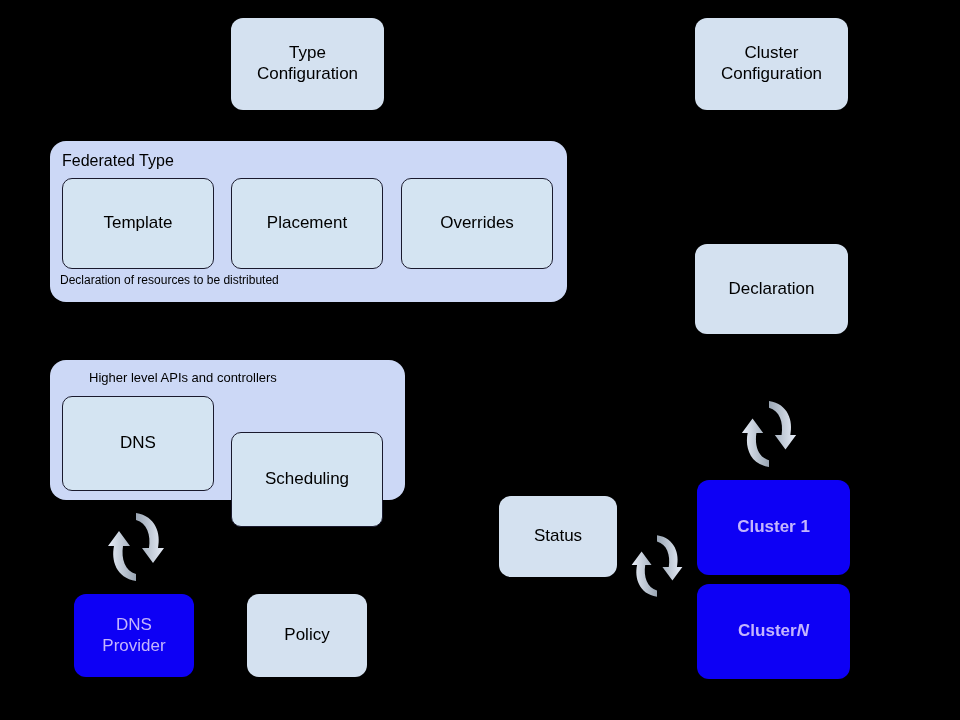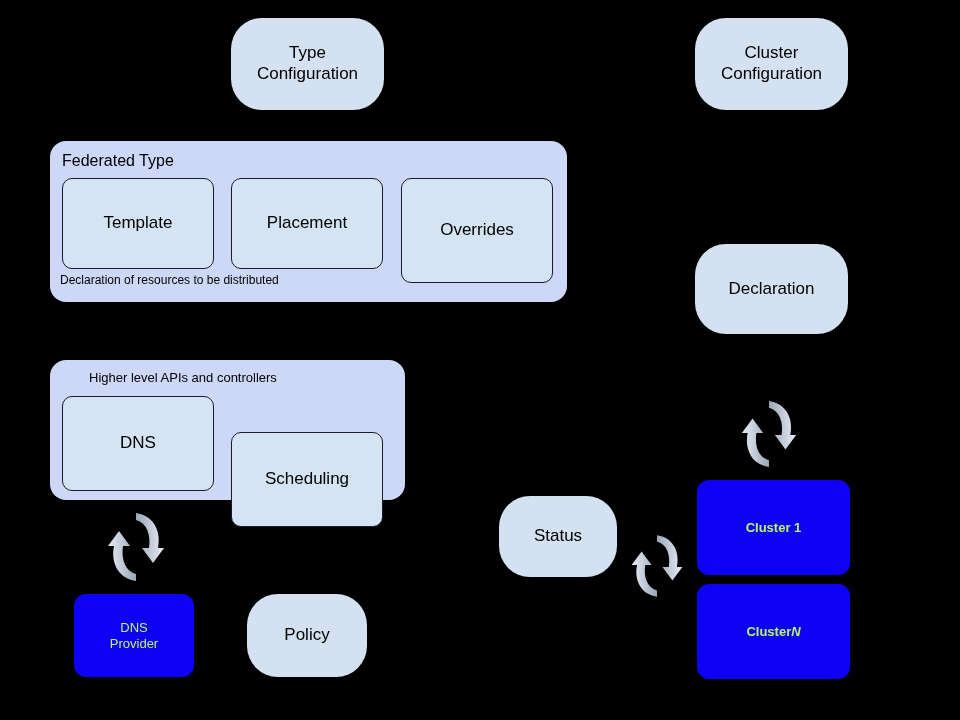--- a/index.html
+++ b/index.html
@@ -27,37 +27,36 @@
     border-radius: 12px;
     line-height: 1.22;
     white-space: pre-line;
   }
 
   
   .card {
     background: #d4e1f0;
     color: #000000;
     font-size: 17px;
-    border-radius: 31px;
   }
 
   
   .subbox {
     background: #d4e4f2;
     color: #000000;
     border: 1px solid #1a1a2e;
     border-radius: 10px;
     font-size: 17px;
   }
 
   
   .blue {
     background: #0d00f5;
-    color: #bef264;
-    font-size: 13px;
+    color: #c4b5fd;
+    font-size: 17px;
     font-weight: bold;
   }
   .blue.regular { font-weight: normal; }
 
   
   .panel {
     position: absolute;
     box-sizing: border-box;
     background: #ccd8f6;
     border-radius: 16px;
@@ -124,21 +123,21 @@
 Configuration</div>
 
   <div class="panel" style="left:50px; top:141px; width:517px; height:161px;">
   </div>
   <div class="panel-title" style="left:62px; top:152px;">Federated Type</div>
 
   <div class="node subbox" style="left:62px; top:178px; width:152px; height:91px;">Template</div>
 
   <div class="node subbox" style="left:231px; top:178px; width:152px; height:91px;">Placement</div>
 
-  <div class="node subbox" style="left:401px; top:178px; width:152px; height:105px;">Overrides</div>
+  <div class="node subbox" style="left:401px; top:178px; width:152px; height:91px;">Overrides</div>
 
   <div class="panel-caption" style="left:60px; top:273px;">Declaration of resources to be distributed</div>
 
   <div class="node card" style="left:695px; top:244px; width:153px; height:90px;">Declaration</div>
 
   <div class="panel" style="left:50px; top:360px; width:355px; height:140px;">
   </div>
   <div class="panel-title" style="left:62px; top:370px; font-size:13px;margin-left:27px;">Higher level APIs and controllers</div>
 
   <div class="node subbox" style="left:62px; top:396px; width:152px; height:95px;">DNS</div>

